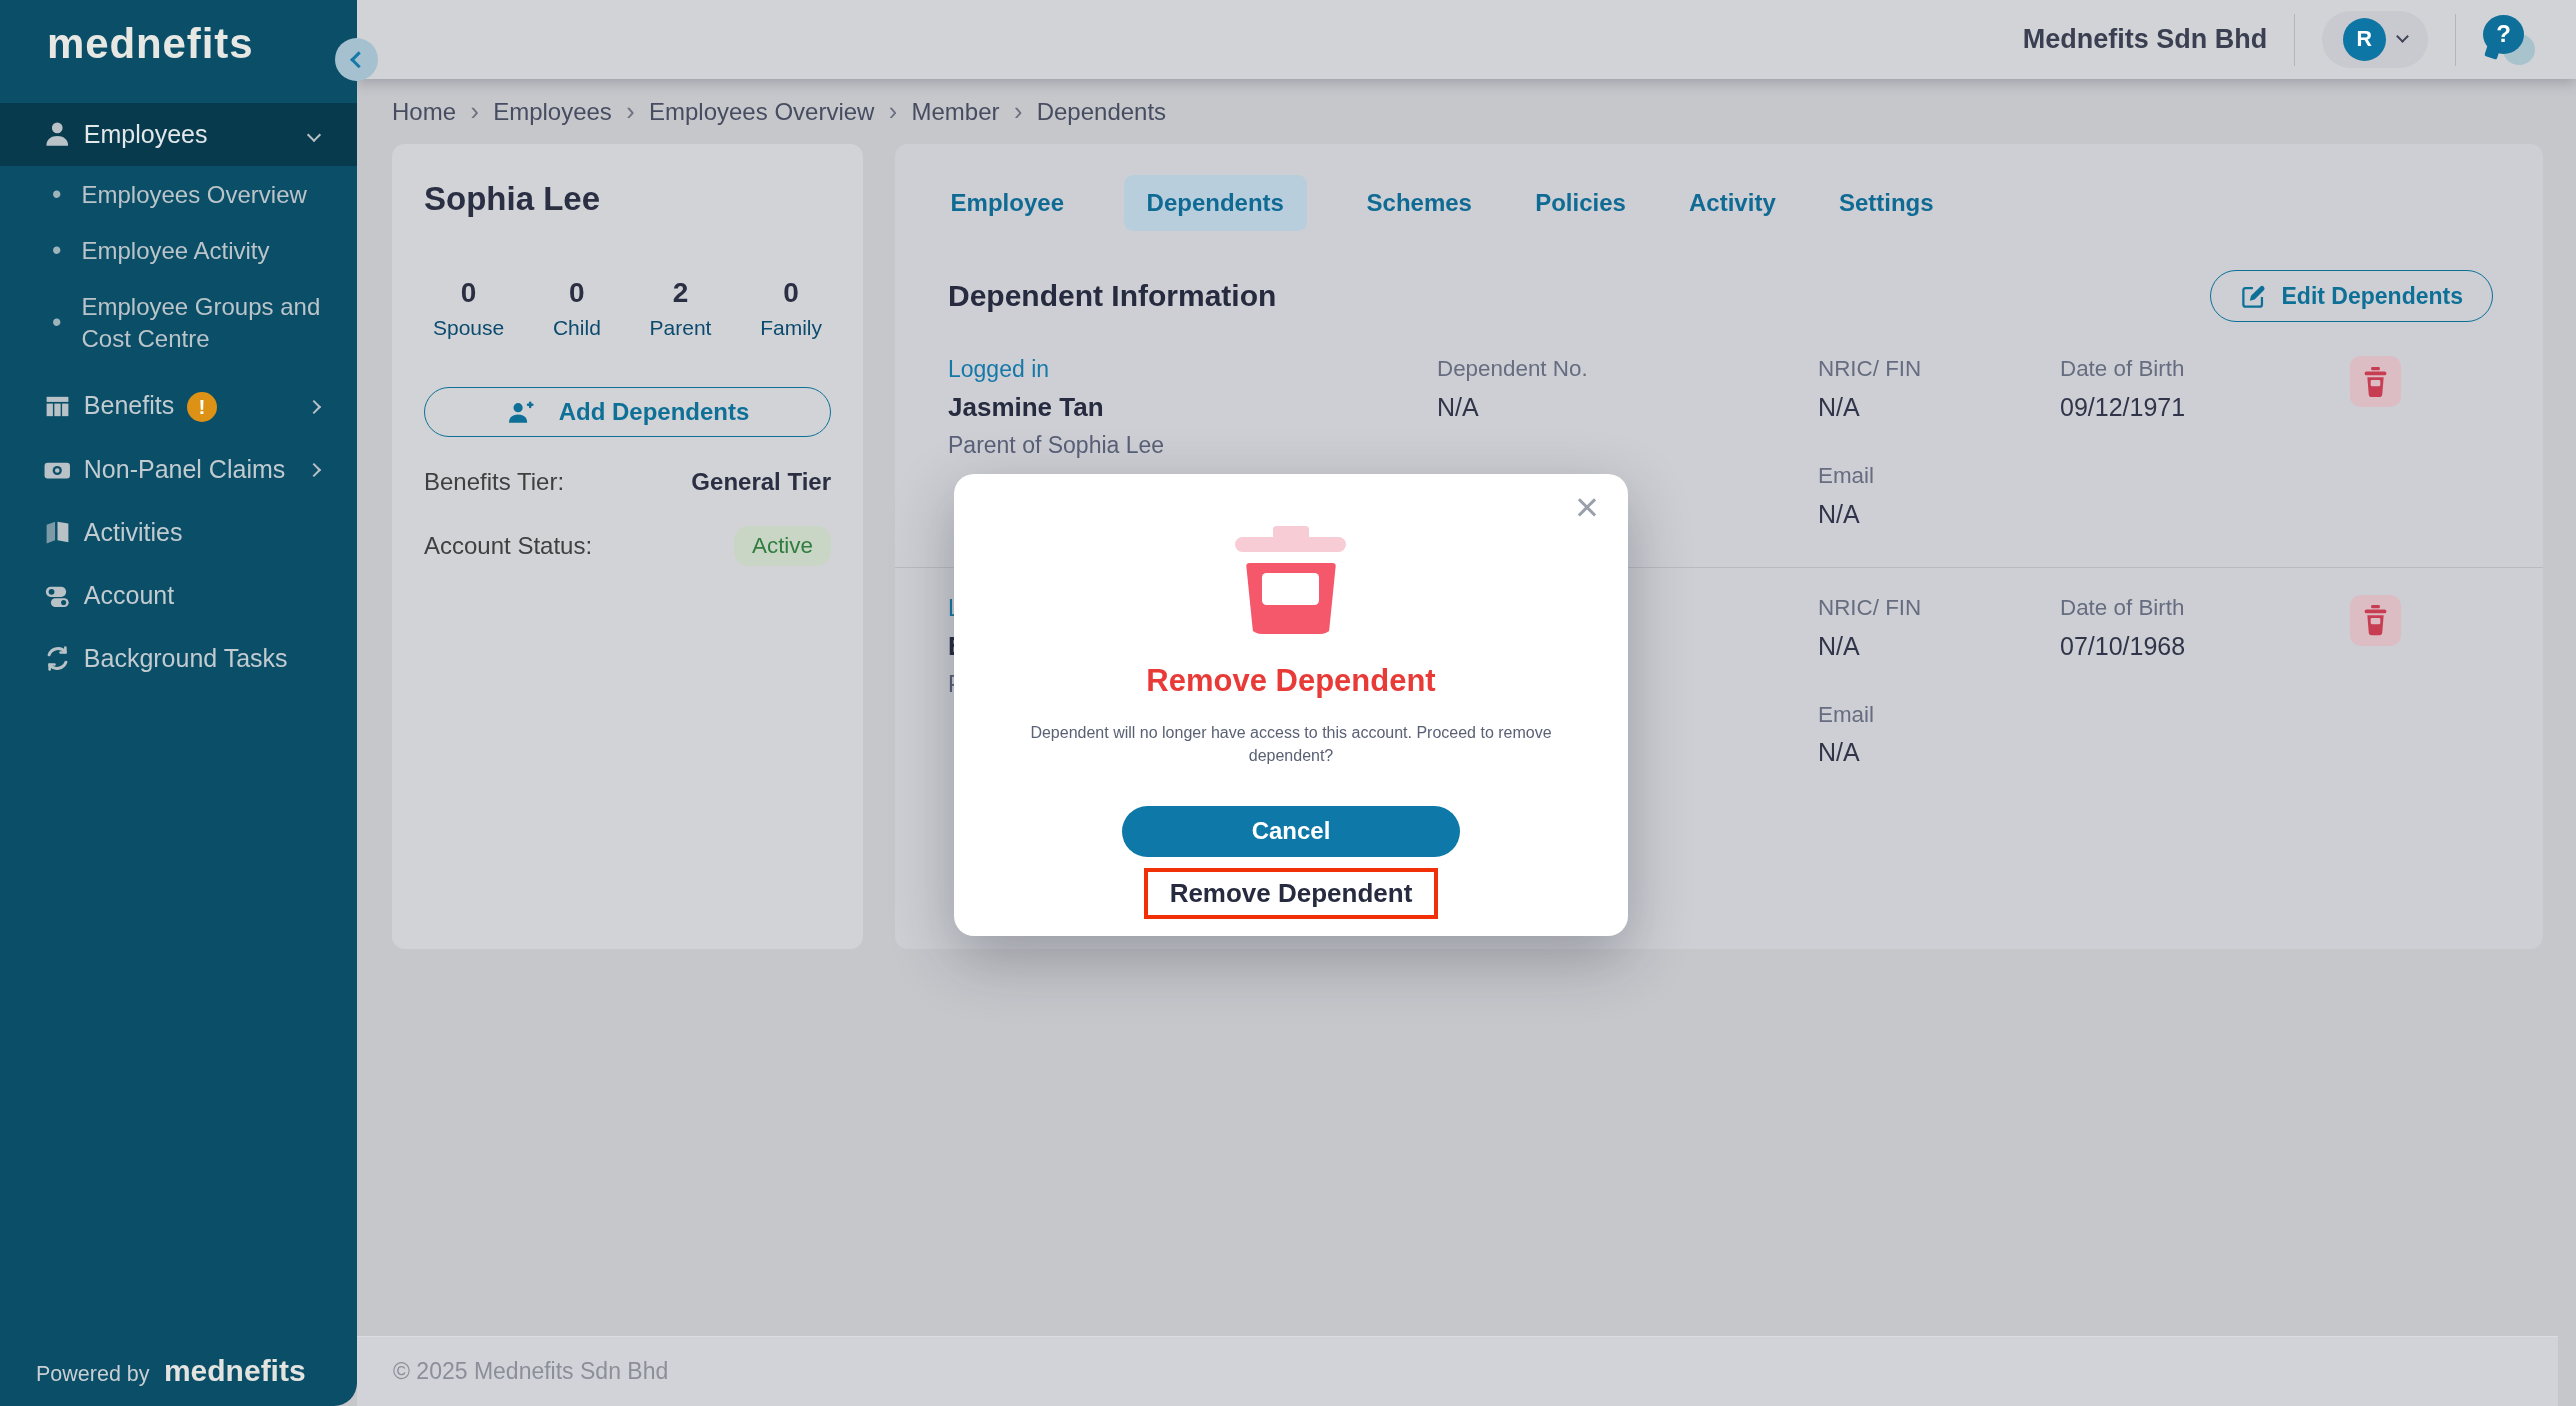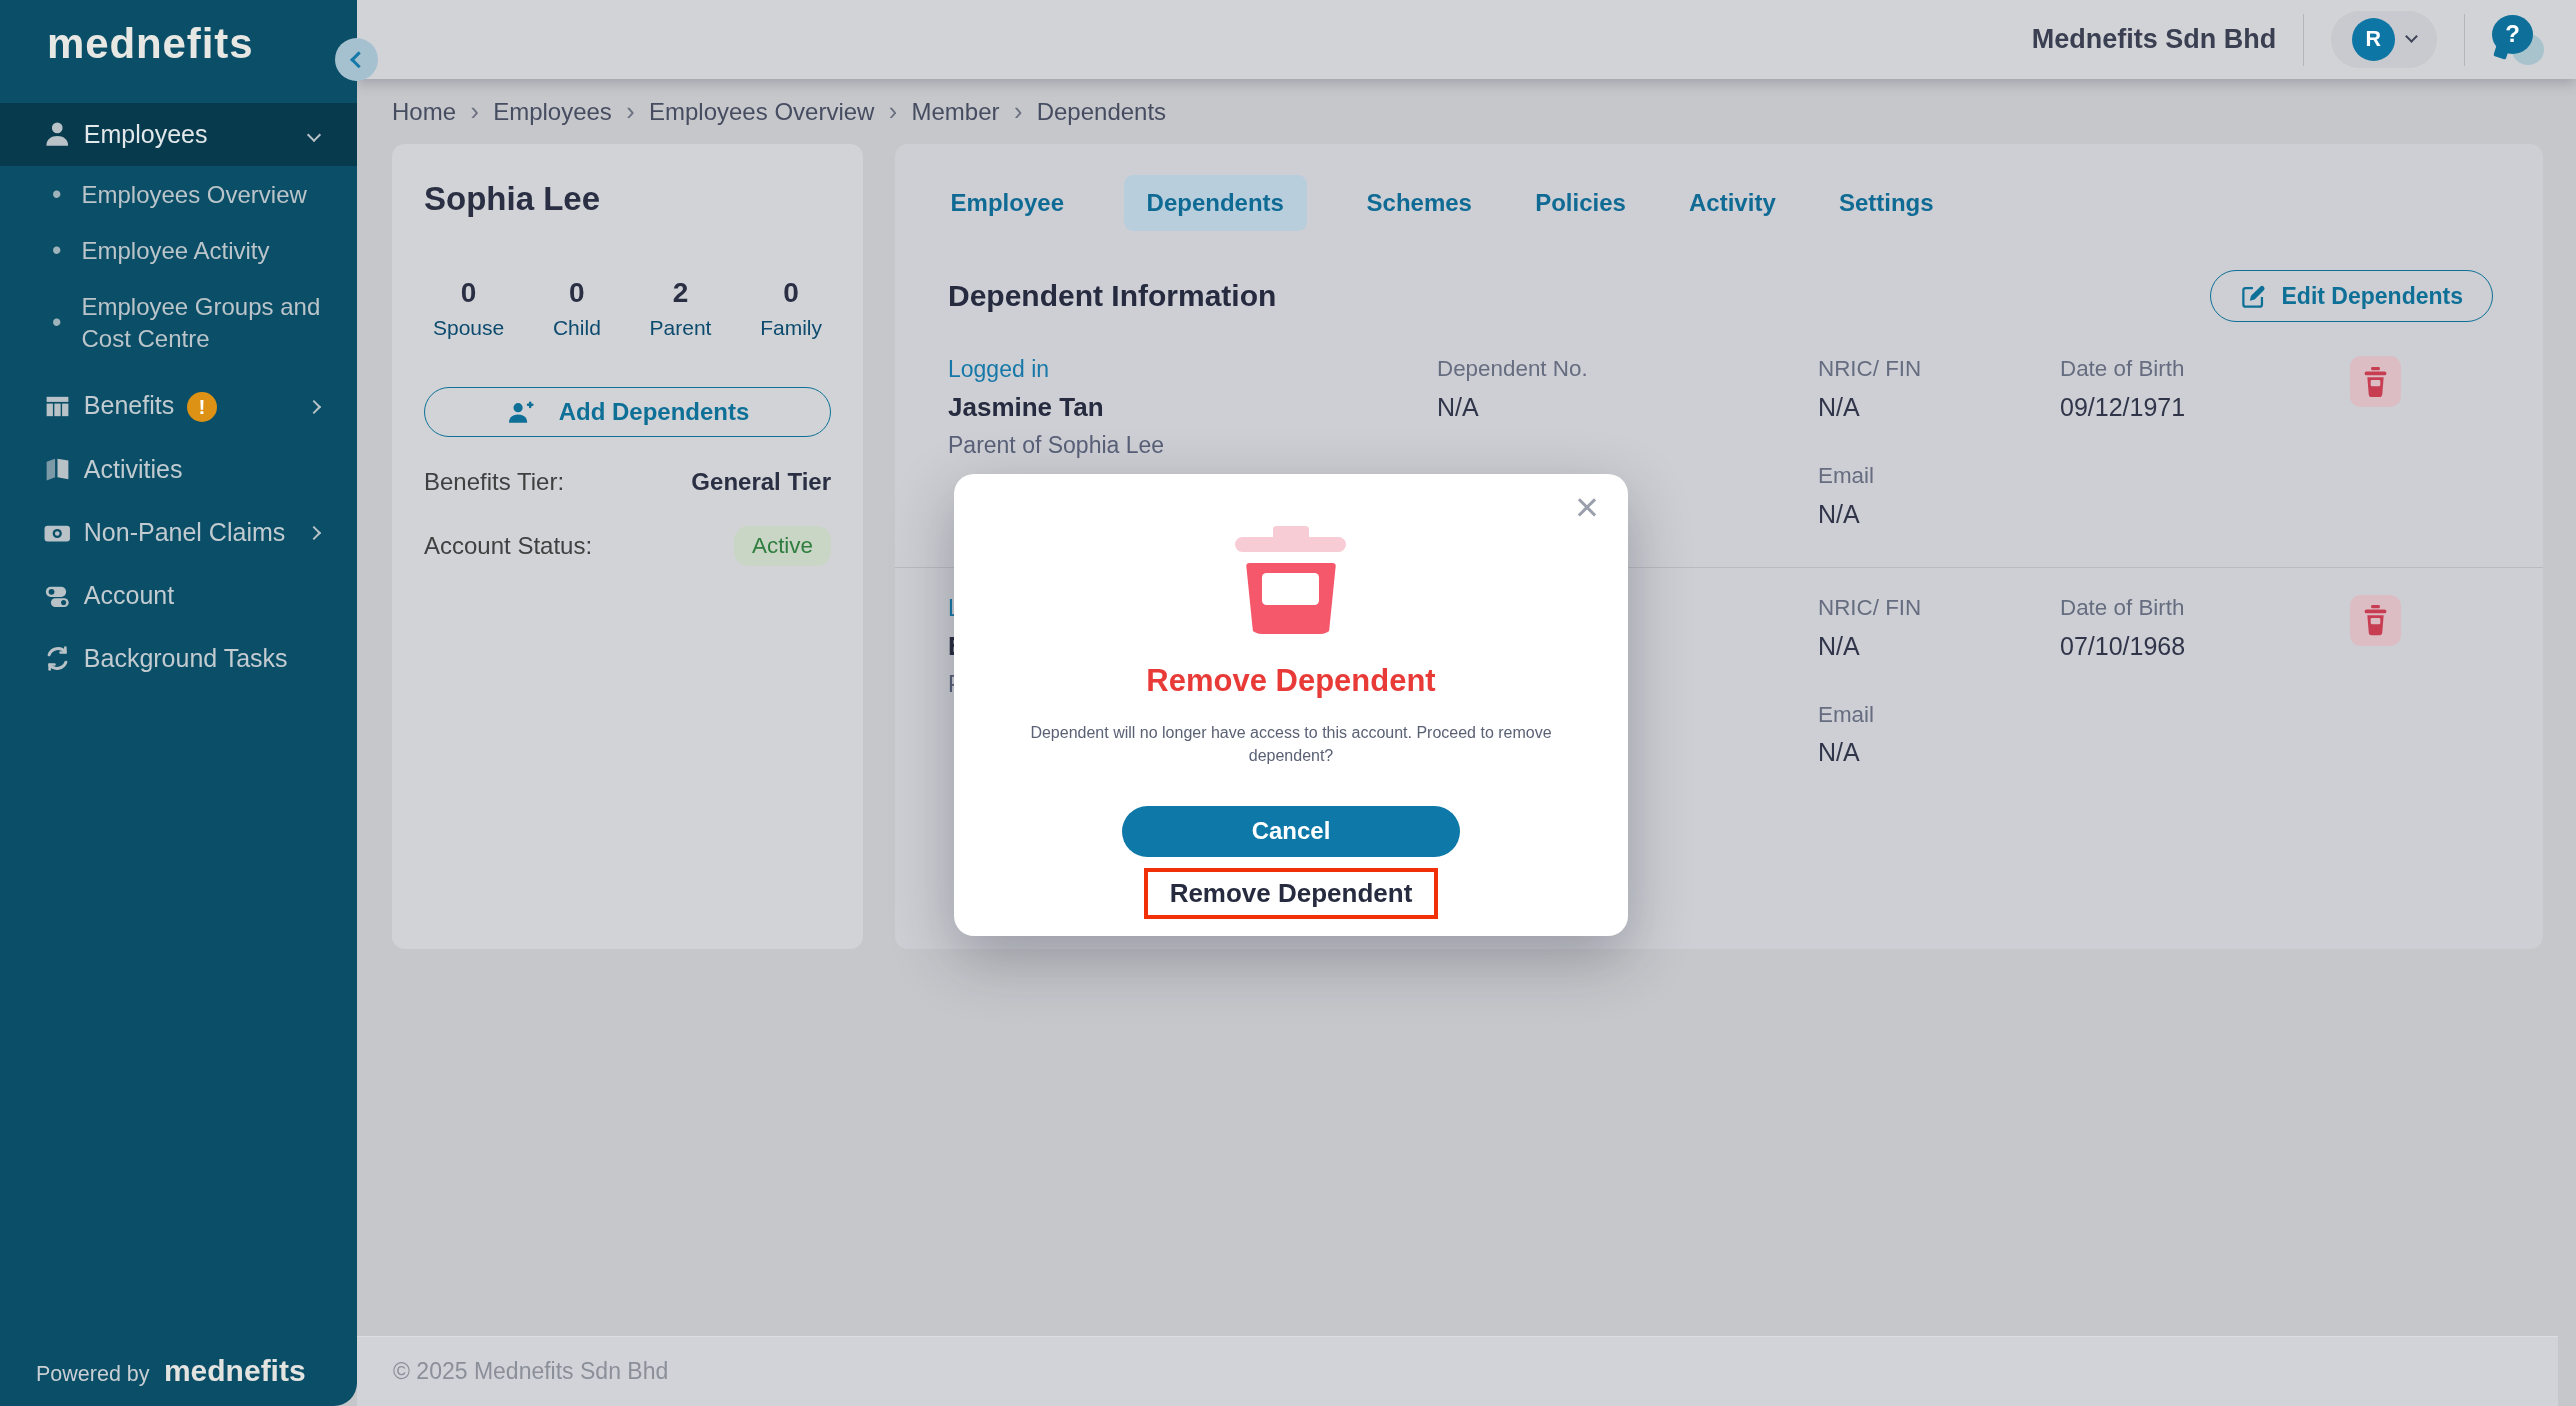--- a/index.html
+++ b/index.html
@@ -26,21 +26,21 @@
   .bullet { font-size:27px; margin-right:20px; color:#9fb3ba; line-height:1; }
   .subnav-item .text { max-width:242px; line-height:1.3; }
   .badge-warn { width:30.5px; height:30.5px; border-radius:50%; background:#dd9215; color:#fff; font-weight:700;
                 font-size:20.6px; display:inline-flex; align-items:center; justify-content:center; margin-left:12.6px; }
   .sidebar-footer { position:absolute; bottom:18px; left:36px; display:flex; align-items:baseline; gap:14.4px; }
   .powered-by { font-size:21.5px; color:#c9cfd3; }
   .footer-logo { font-size:30px; font-weight:700; color:#e3e3e0; }
 
   
   .header { position:absolute; left:357px; top:0; width:2219px; height:79px; background:#d2d3d7;
-            display:flex; align-items:center; justify-content:flex-end; padding-right:32px; gap:27px;
+            display:flex; align-items:center; justify-content:flex-end; padding-right:41px; gap:27px;
             box-shadow:0 3.6px 12.6px rgba(70,70,90,.30); z-index:2; }
   .company-name { font-size:27px; font-weight:600; color:#3a3f52; }
   .header-divider { width:0.9px; height:52px; background:#b3b5bb; }
   .avatar-pill { height:57px; width:106px; border-radius:29px; background:#c8cacf; display:flex; align-items:center;
                  justify-content:center; gap:12.6px; cursor:pointer; }
   .avatar { width:43px; height:43px; border-radius:50%; background:#0e76a4; color:#fff; font-weight:700;
             font-size:21.5px; display:flex; align-items:center; justify-content:center; }
   .avatar-pill .chev { border-color:#3e4457; border-width:2.7px; width:9px; height:9px; margin-top:-5.4px; }
   .help-wrap { position:relative; width:52px; height:50px; cursor:pointer; }
   .help-bubble-back { position:absolute; right:0; bottom:0; width:32px; height:30.5px; border-radius:50% 50% 50% 50%;
@@ -162,38 +162,38 @@
             <rect x="9.4" y="9.6" width="5.2" height="10.4"></rect>
             <rect x="15.8" y="9.6" width="5.2" height="10.4"></rect>
           </svg>
       </span>
       <span class="nav-label"><span>Benefits</span><span class="badge-warn">!</span></span>
       <span class="chev right"></span>
     </div>
 
     <div class="nav-item">
       <span class="nav-icon">
-        <svg viewBox="0 0 24 24" width="29" height="29" fill="currentColor">
-            <path d="M3 5.5l7-2.5v15.5l-7 2.5z" opacity=".65"></path>
-            <path d="M12 3l9 1.5V20l-9-1.5z"></path>
-          </svg>
-      </span>
-      <span class="nav-label">Activities</span>
-    </div>
-
-    <div class="nav-item">
-      <span class="nav-icon">
         <svg viewBox="0 0 24 24" width="30.5" height="30.5" fill="currentColor">
             <rect x="2" y="6" width="20" height="12.5" rx="2.5"></rect>
             <circle cx="12" cy="12.2" r="3.6" fill="#0a4e68"></circle>
             <circle cx="12" cy="12.2" r="1.8" fill="currentColor"></circle>
           </svg>
       </span>
       <span class="nav-label">Non-Panel Claims</span>
       <span class="chev right"></span>
+    </div>
+
+    <div class="nav-item">
+      <span class="nav-icon">
+        <svg viewBox="0 0 24 24" width="29" height="29" fill="currentColor">
+            <path d="M3 5.5l7-2.5v15.5l-7 2.5z" opacity=".65"></path>
+            <path d="M12 3l9 1.5V20l-9-1.5z"></path>
+          </svg>
+      </span>
+      <span class="nav-label">Activities</span>
     </div>
 
     <div class="nav-item">
       <span class="nav-icon">
         <svg viewBox="0 0 24 24" width="30.5" height="30.5" fill="currentColor">
             <rect x="3" y="4.5" width="16" height="8" rx="4"></rect>
             <circle cx="7.5" cy="8.5" r="2.3" fill="#0a4e68"></circle>
             <rect x="7" y="13.5" width="14" height="7" rx="3.5"></rect>
             <circle cx="17" cy="17" r="2" fill="#0a4e68"></circle>
           </svg>

